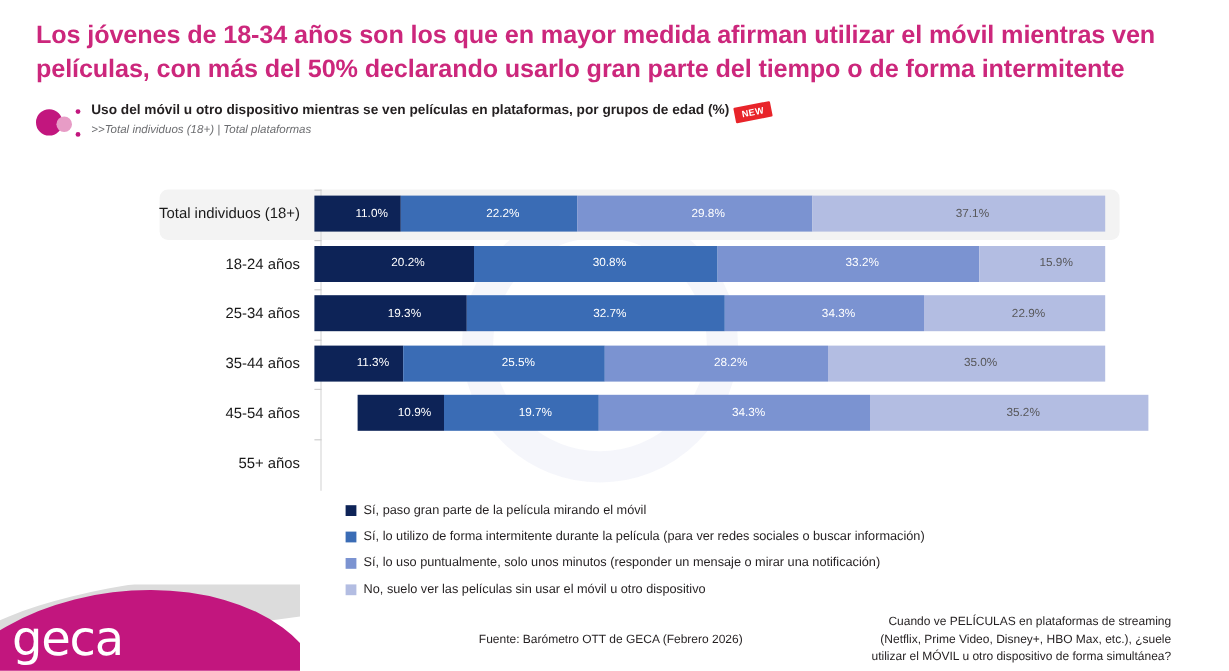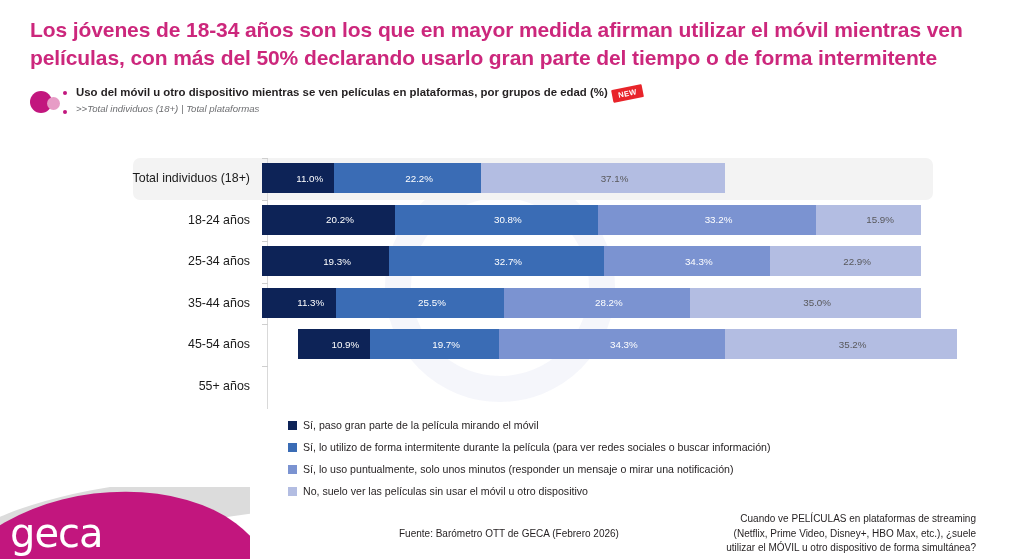--- a/index.html
+++ b/index.html
@@ -138,20 +138,21 @@
       <div class="tick" style="top: 132.8px;"></div>
       <div class="tick" style="top: 174.4px;"></div>
       <div class="tick" style="top: 216px;"></div>
     </div>
   <div id="rows">
       <div class="row" style="top: 13px;">
         <div class="row-label">Total individuos (18+)</div>
         <div class="bars" style="width: 659px;">
           <div class="seg s1" style="width: 72.49px;">11.0%</div>
           <div class="seg s2" style="width: 146.298px;">22.2%</div>
+          <div class="seg s3" style="width: 196.382px;">29.8%</div>
           <div class="seg s4" style="width: 244.489px;">37.1%</div>
         </div>
       </div>
       <div class="row" style="top: 54.6px;">
         <div class="row-label">18-24 años</div>
         <div class="bars" style="width: 659px;">
           <div class="seg s1" style="width: 133.118px;">20.2%</div>
           <div class="seg s2" style="width: 202.972px;">30.8%</div>
           <div class="seg s3" style="width: 218.788px;">33.2%</div>
           <div class="seg s4" style="width: 104.781px;">15.9%</div>

